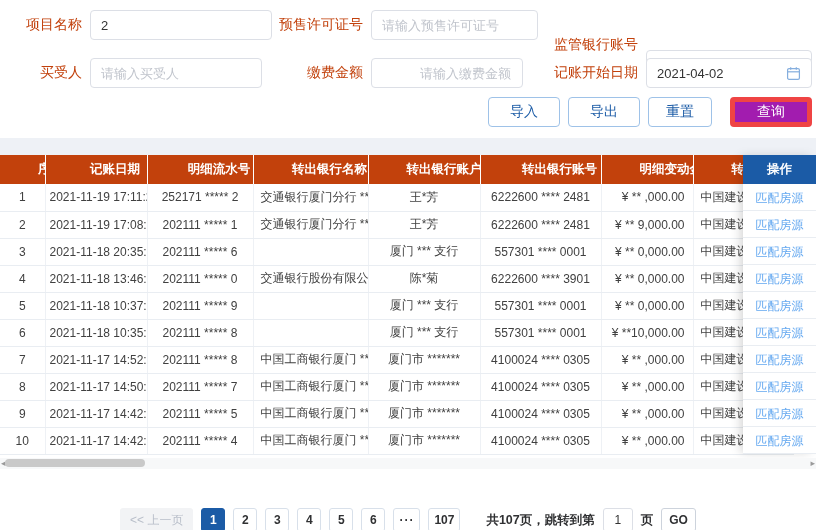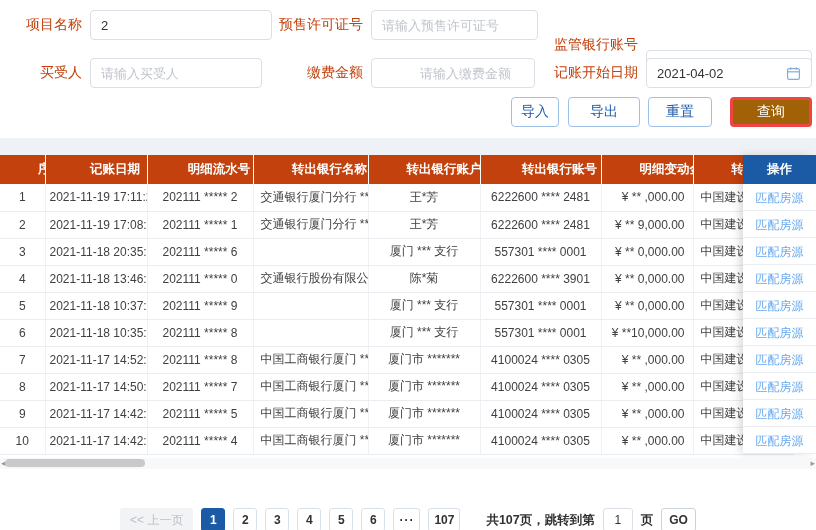--- a/index.html
+++ b/index.html
@@ -14,28 +14,28 @@
   .fg .ipt { height:30px; border:1px solid #dcdfe6; border-radius:4px; background:#fff;
     display:flex; align-items:center; padding:0 10px; }
   .fg input { border:none; outline:none; width:100%; font-size:13px; color:#333;
     font-family:inherit; background:transparent; }
   .fg input::placeholder { color:#c0c4cc; }
   .cal { color:#85aede; flex:0 0 auto; margin-left:6px; display:flex; }
   .g1 { left:8px;  top:10px; }  .g1 label{width:74px;}  .g1 .ipt{width:182px;}
   .g2 { left:275px; top:10px; } .g2 label{width:88px;}  .g2 .ipt{width:167px;}
   .g3 { left:550px; top:10px; } .g3 label{width:88px;}  .g3 .ipt{width:166px;margin-top:40px;}
   .g4 { left:8px;  top:58px; }  .g4 label{width:74px;}  .g4 .ipt{width:172px;}
-  .g5 { left:275px; top:58px; } .g5 label{width:88px;}  .g5 .ipt{width:164px;padding-left:48px;}
+  .g5 { left:275px; top:58px; } .g5 label{width:88px;}  .g5 .ipt{width:152px;padding-left:48px;}
   .g6 { left:550px; top:58px; } .g6 label{width:88px;}  .g6 .ipt{width:166px;}
   .g7 { left:0px;  top:97px; }  .g7 label{width:82px;}  .g7 .ipt{width:187px;}
   .btn { position:absolute; top:97px; height:30px; border-radius:4px; font-size:14px;
     cursor:pointer; font-family:inherit; }
   .btn.line { background:#fff; border:1px solid #9ec2e8; color:#1b5ba6; }
-  .btn.solid { background:#a16207; border:3px solid #ef4444; color:#fff; }
-  .b-import { left:488px; width:48px;margin-left:23px; }
+  .btn.solid { background:#a21caf; border:5px solid #ef4444; color:#fff; }
+  .b-import { left:488px; width:72px; }
   .b-export { left:568px; width:72px; }
   .b-reset  { left:648px; width:64px; }
   .b-search { left:730px; width:82px; }
 
   
   .band { position:absolute; left:0; top:138px; width:816px; height:17px; background:#eef1f6; }
 
   
   .table-wrap { position:absolute; left:0; top:155px; width:816px; }
   .clip { width:816px; overflow:hidden; }
@@ -163,21 +163,21 @@
             <th>转出银行账户名</th>
             <th>转出银行账号</th>
             <th>明细变动金额(元)</th>
             <th>转入银行名称</th>
           </tr>
         </thead>
         <tbody id="tbody">
             <tr>
               <td class="c0">1</td>
               <td class="c1">2021-11-19 17:11:28</td>
-              <td class="c2">202111 ***** 2</td>
+              <td class="c2">252171 ***** 2</td>
               <td class="c3">交通银行厦门分行 ***</td>
               <td class="c4">王*芳</td>
               <td class="c5">6222600 **** 2481</td>
               <td class="c6">¥ ** ,000.00</td>
               <td class="c7">中国建设银行</td>
             </tr>
             <tr>
               <td class="c0">2</td>
               <td class="c1">2021-11-19 17:08:52</td>
               <td class="c2">202111 ***** 1</td>

